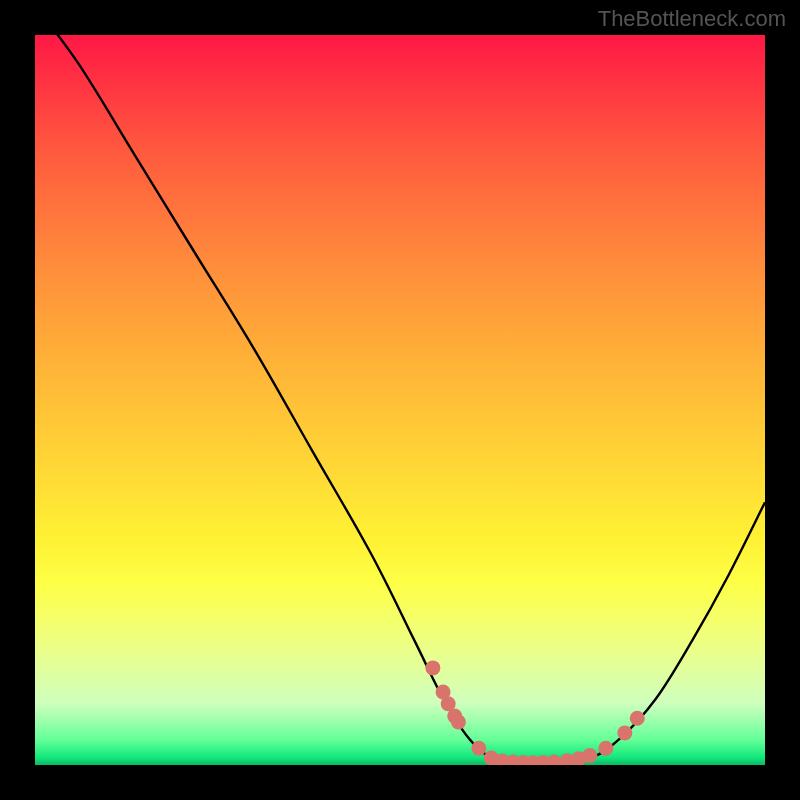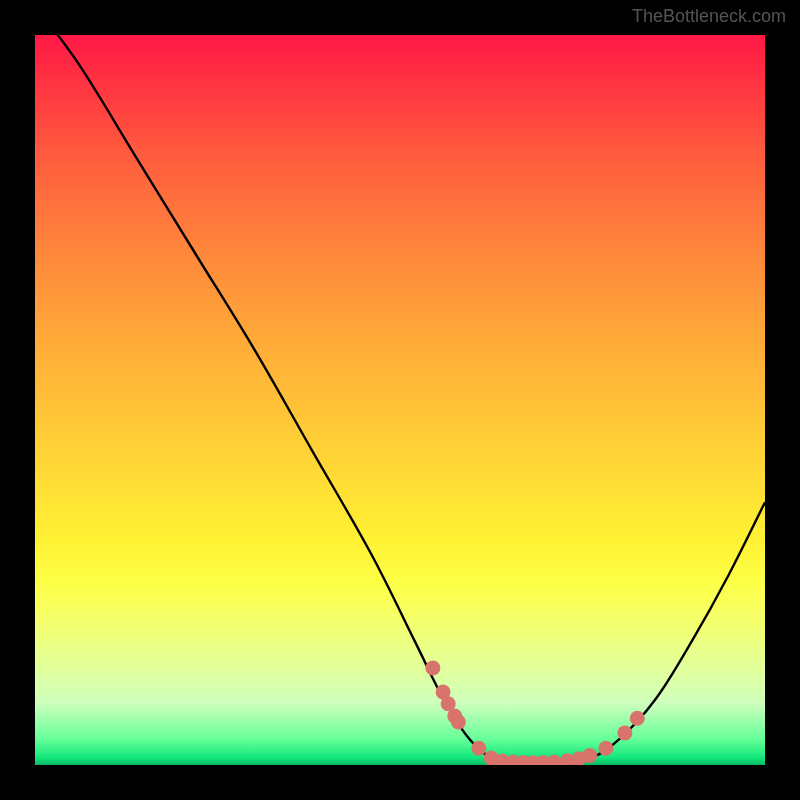--- a/index.html
+++ b/index.html
@@ -10,21 +10,21 @@
     background: #000;
     position: relative;
     overflow: hidden;
     font-family: Arial, Helvetica, sans-serif;
   }
   .watermark {
     position: absolute;
     top: 6px;
     right: 14px;
     color: #545454;
-    font-size: 18px;
+    font-size: 22px;
     font-weight: 500;
     z-index: 20;
   }
   .plot-area {
     position: absolute;
     left: 35px;
     top: 35px;
     width: 730px;
     height: 730px;
     background: linear-gradient(to bottom,

